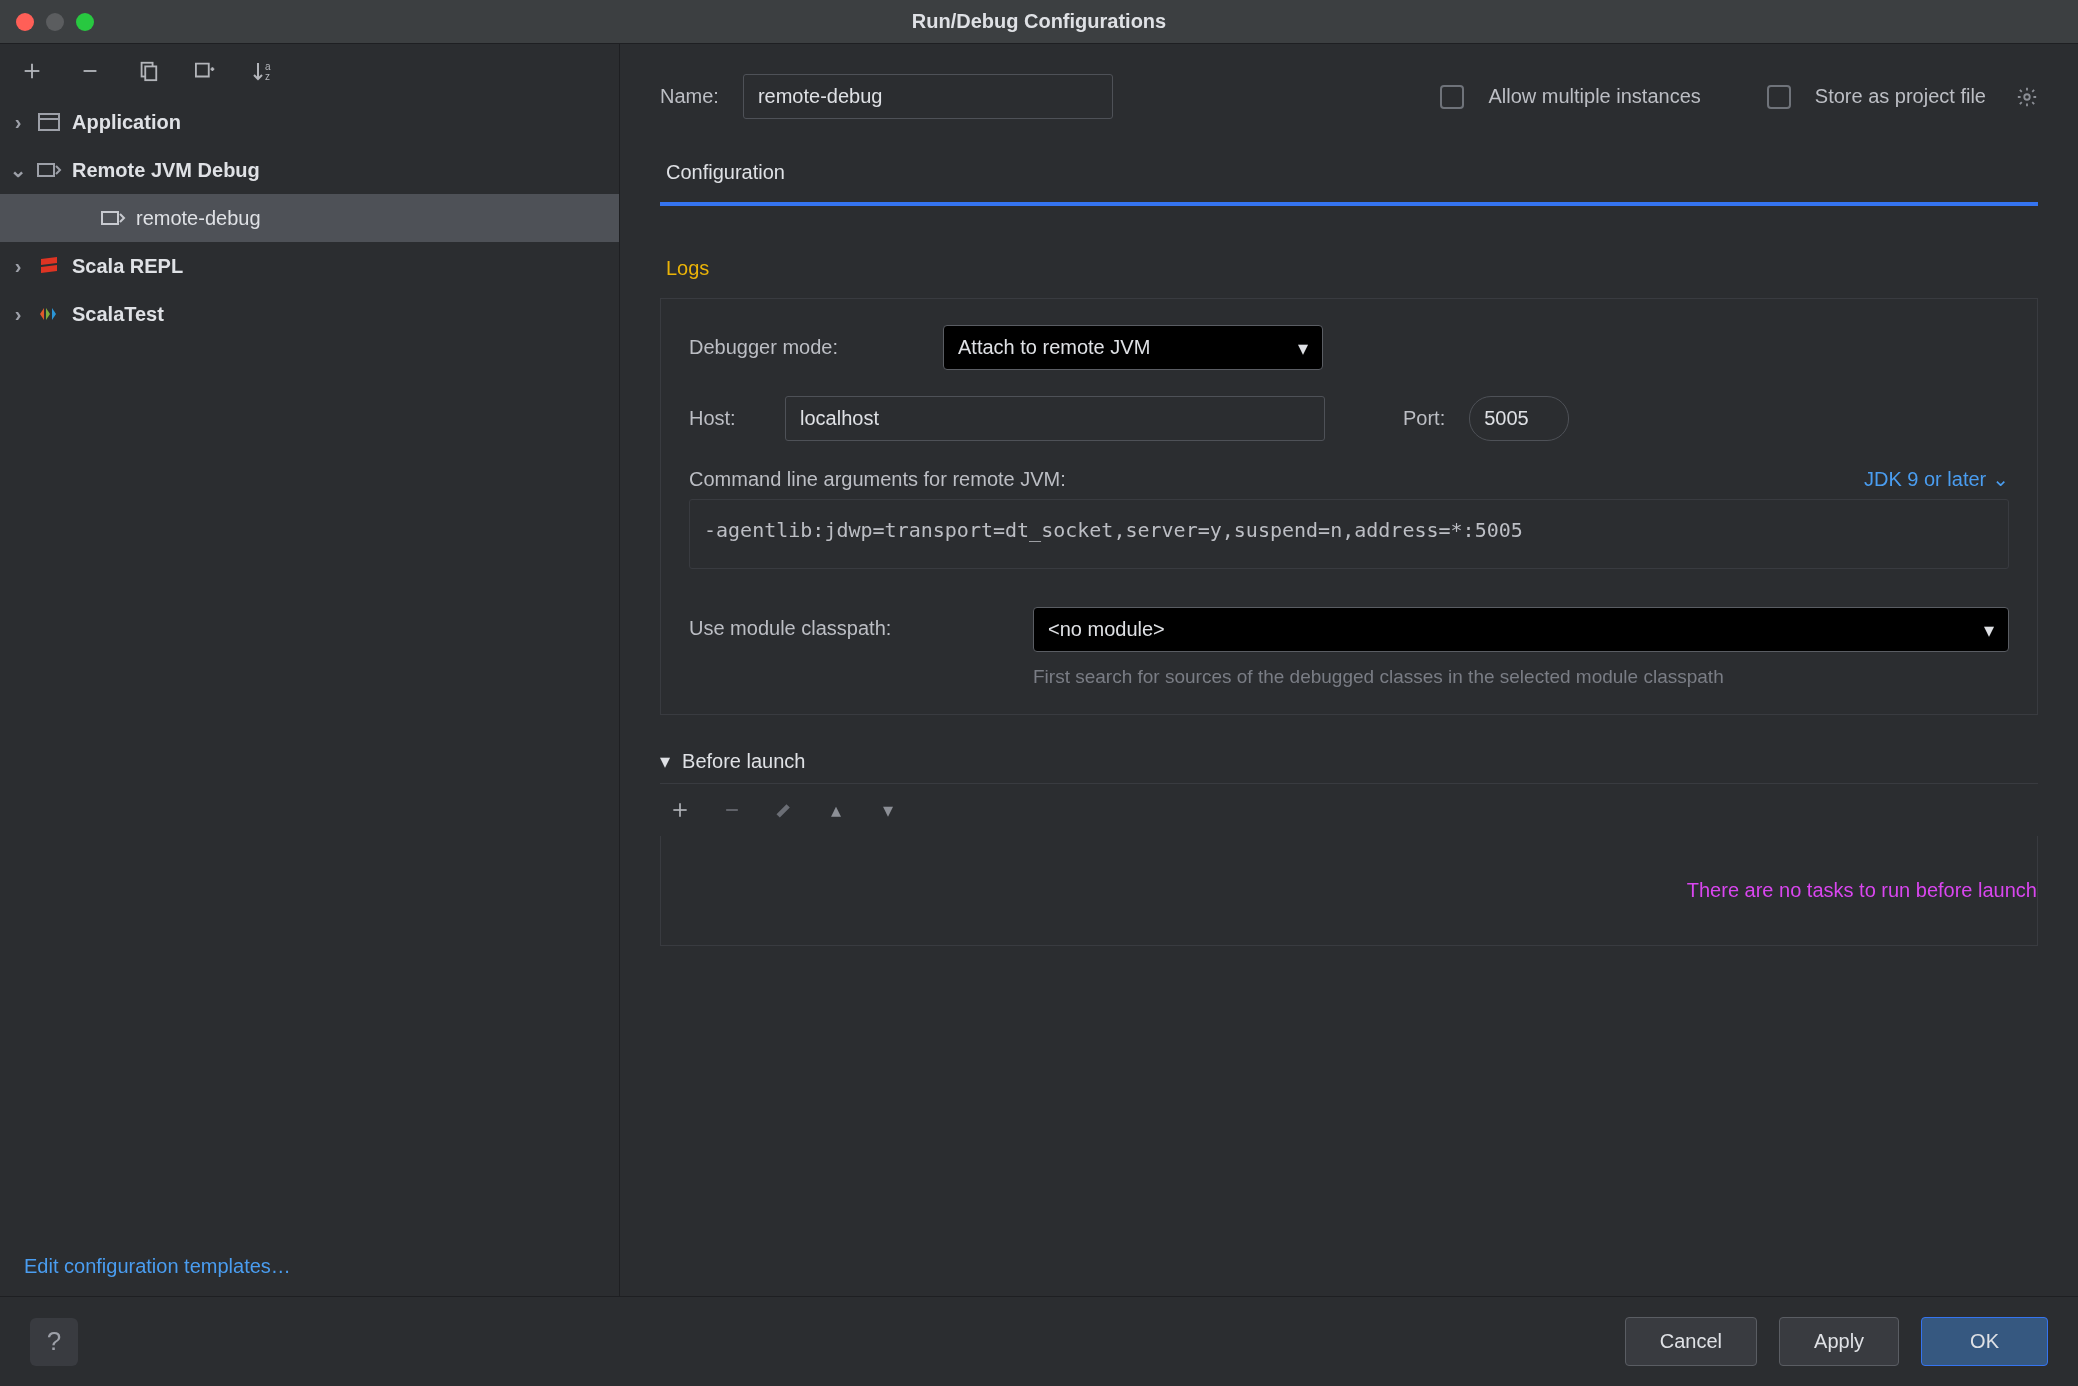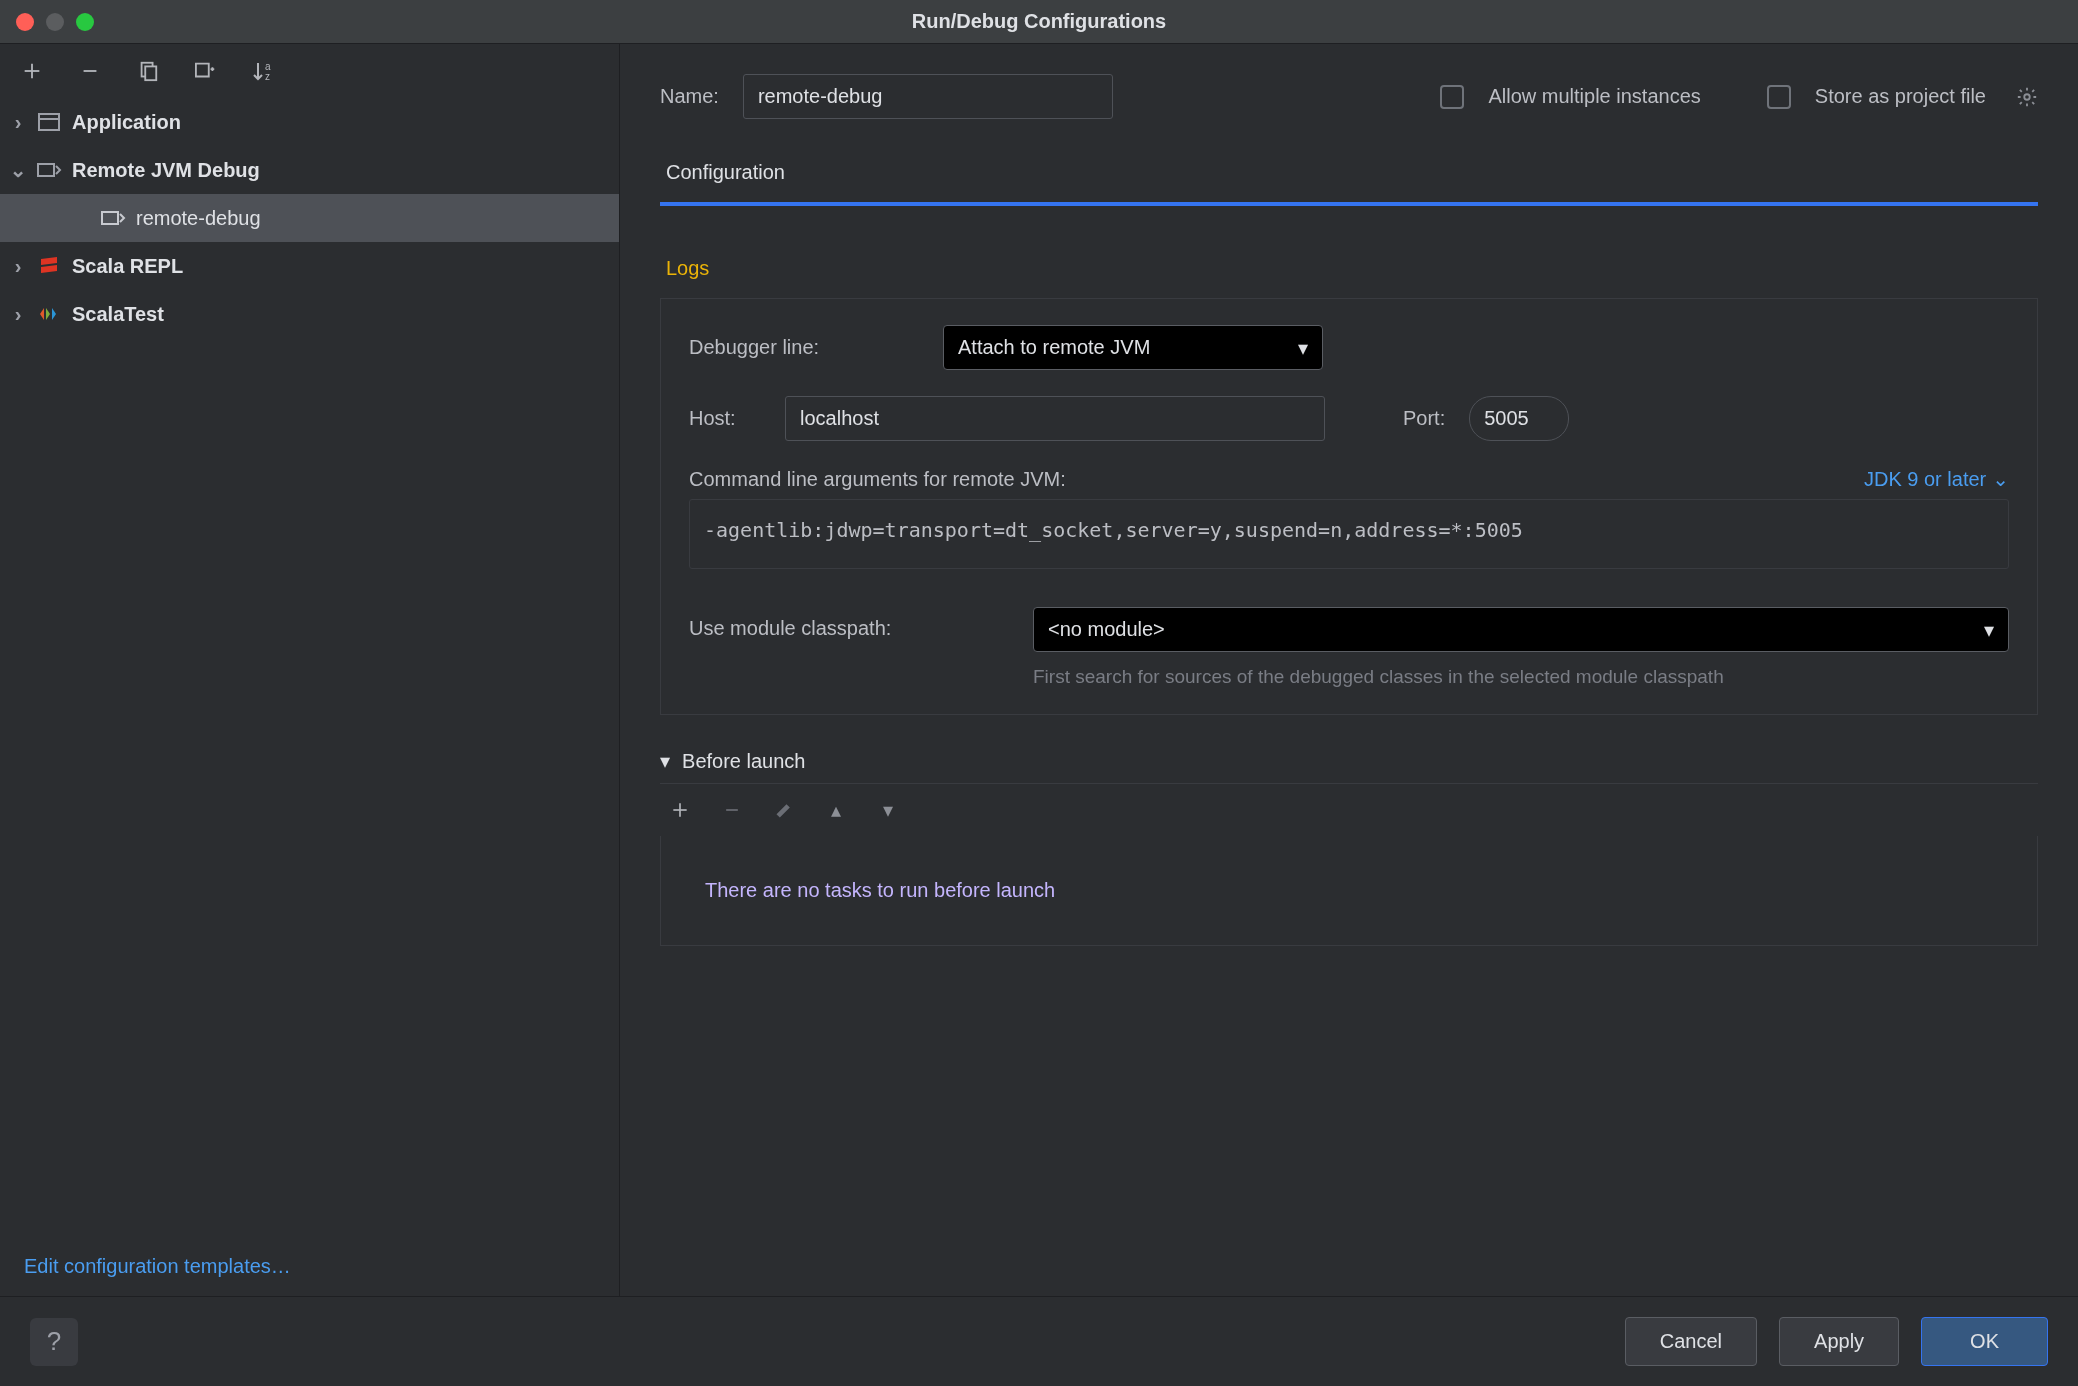--- a/index.html
+++ b/index.html
@@ -52,21 +52,21 @@
     background:#000000; border:1px solid #5a5d63; color:#dfe1e5; padding:10px 40px 10px 14px; font-size:20px; border-radius:4px; position:relative; cursor:pointer; display:inline-flex; align-items:center;
   }
   .select .caret { position:absolute; right:14px; }
   .readonly { background:#2b2d30; border:1px solid #393b40; padding:18px 14px; font-family: ui-monospace, Menlo, monospace; font-size:20px; color:#bcbec4; border-radius:3px;}
   .hint { color:#7a7d85; font-size:19px; }
   .link { color:#4a9df0; cursor:pointer; display:inline-flex; align-items:center; gap:6px;}
   .section { margin-top:34px; }
   .section-head { display:flex; align-items:center; gap:12px; border-bottom:1px solid #393b40; padding-bottom:10px; color:#dfe1e5;}
   .btnrow { display:flex; gap:28px; padding:14px 8px;}
   .btnicon { width:24px; height:24px; color:#8c8f96; cursor:pointer; display:flex; align-items:center; justify-content:center;}
-  .emptybox { border:1px solid #393b40; border-top:none; height:110px; display:flex; align-items:center; justify-content:flex-start; color:#c4b5fd;padding-left:44px;}
+  .emptybox { border:1px solid #393b40; border-top:none; height:110px; display:flex; align-items:center; justify-content:flex-end; color:#d946ef;padding-left:44px;}
   .footer { height:90px; display:flex; align-items:center; padding:0 30px; border-top:1px solid #1e1f22; background:#2b2d30;}
   .helpbtn { width:48px; height:48px; border-radius:6px; background:#393b40; color:#9da0a8; display:flex; align-items:center; justify-content:center; font-size:26px; cursor:pointer;}
   .spacer { flex:1; }
   .btn { padding:12px 34px; font-size:20px; border-radius:4px; border:1px solid #5a5d63; background:#393b40; color:#dfe1e5; cursor:pointer;}
   .btn.primary { background:#365880; border-color:#3574f0;}
   svg { display:block; }
 </style>
 </head>
 <body>
 
@@ -187,21 +187,21 @@
         </span>
     </div>
 
     <div class="tabs">
       <div class="tab active">Configuration</div>
       <div class="tab">Logs</div>
     </div>
 
     <div class="panel">
       <div class="row" style="margin-bottom:0">
-        <span class="lbl" style="width:230px">Debugger line:</span>
+        <span class="lbl" style="width:230px">Debugger mode:</span>
         <div class="select" style="width:380px">
           <span>Attach to remote JVM</span>
           <span class="caret">▾</span>
         </div>
       </div>
       <div class="row" style="margin-bottom:0">
         <span class="lbl" style="width:72px">Host:</span>
         <input type="text" style="width: 540px;" value="localhost">
         <div style="width:30px"></div>
         <span class="lbl">Port:</span>

